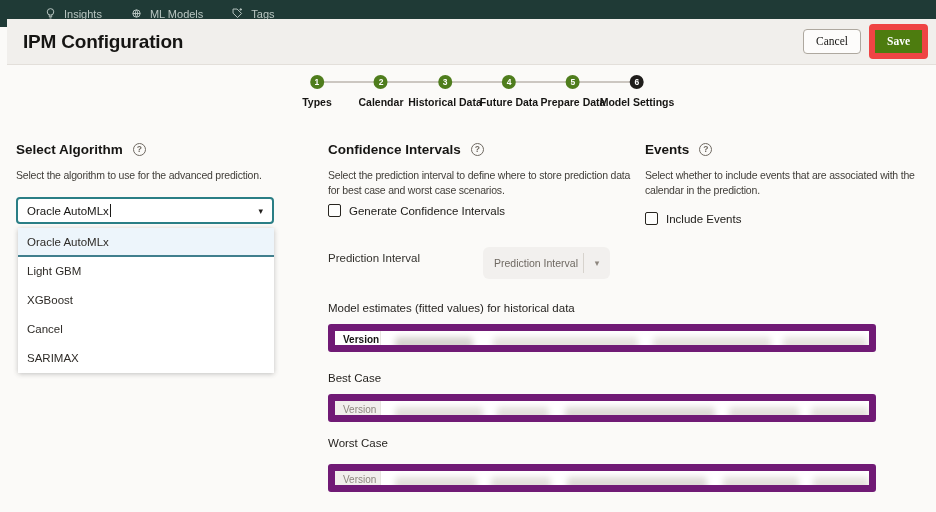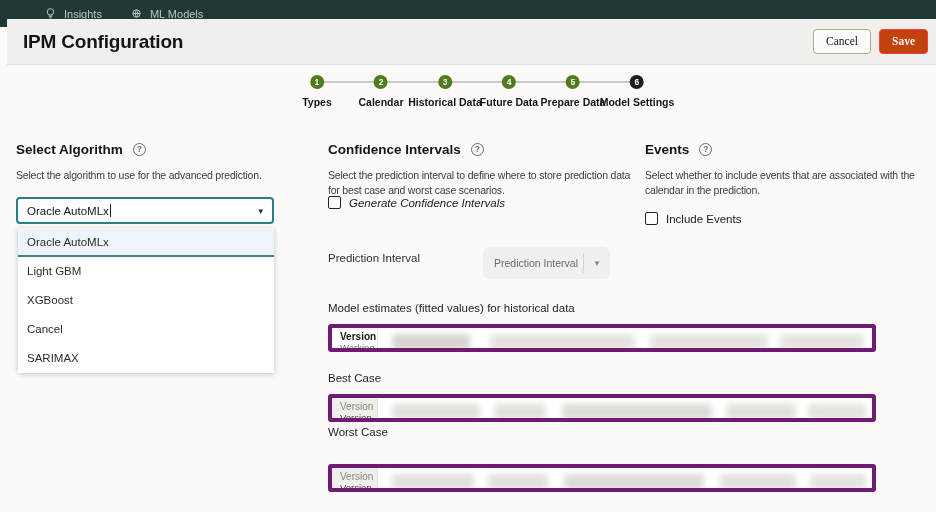--- a/index.html
+++ b/index.html
@@ -36,21 +36,21 @@
     position:absolute; top:19px; left:0; width:936px; height:46px;
     background:#f1efec; border-bottom:1px solid #e3dfda;
     display:flex; align-items:center; padding:0 14px 0 16px;margin-left:7px;
   }
   .page-title { font-size:19px; font-weight:bold; letter-spacing:-0.2px; flex:1; }
   .btn {
     font-family:Liberation Serif, serif; font-size:11.5px; border-radius:4px; cursor:pointer;
     padding:6px 12px; line-height:1;
   }
   .btn-cancel { background:#fdfcfb; border:1px solid #aea89f; color:#161513; margin-right:8px; }
-  .btn-save { background:#c2410c; border:1px solid #ef4444; color:#ffffff; font-weight:bold; margin-right:1px; }
+  .btn-save { background:#4d7c0f; border:6px solid #ef4444; color:#ffffff; font-weight:bold; margin-right:1px; }
 
   
   .stepper-line {
     position:absolute; top:81px; left:317px; width:320px; height:2px;
     background:#ccc7c1;
   }
   .step { position:absolute; top:75px; transform:translateX(-50%); text-align:center; cursor:pointer; }
   .step-circle {
     width:14px; height:14px; border-radius:50%; margin:0 auto;
     color:#ffffff; font-size:8.5px; font-weight:bold; line-height:14px; text-align:center;
@@ -102,21 +102,21 @@
   }
   .pi-value { flex:1; padding-left:11px; font-size:10.5px; color:#6f6962; }
   .pi-divider { width:1px; height:20px; background:#d7d3cd; }
   .pi-caret { width:26px; text-align:center; font-size:9px; color:#8d867e; }
 
   .sub-label { position:absolute; font-size:11.5px; color:#221f1c; }
 
   
   .data-row {
     position:absolute; left:328px; width:548px; height:28px;
-    background:#ffffff; border:4px solid #701a75; border-radius:3px;
+    background:#ffffff; border:7px solid #701a75; border-radius:3px;
     display:flex; overflow:hidden;
   }
   .row-head {
     width:46px; padding:3px 0 0 8px; border-right:1px solid #e7e4e0; flex-shrink:0;
   }
   .row-head.gray { background:#f1efec; }
   .rh-top  { font-size:10px; line-height:11px; }
   .rh-sub  { font-size:9.5px; line-height:11px; }
   .row--first .rh-top { font-weight:bold; color:#161513; }
   .row--first .rh-sub { color:#7b746c; }
@@ -136,20 +136,26 @@
     </svg>
     <span>Insights</span>
   </div>
   <div class="nav-tab">
     <svg viewBox="0 0 16 16">
       <circle cx="8" cy="8" r="4.5"></circle>
         <path d="M3.5 8h9 M8 3.5c2 2.5 2 6.5 0 9 M8 3.5c-2 2.5-2 6.5 0 9"></path>
     </svg>
     <span>ML Models</span>
   </div>
+  <div class="nav-tab">
+    <svg viewBox="0 0 16 16">
+      <path d="M2.5 7.5V2.5h5L13 8l-5 5z M5 5.2h.01 M12 1.5v3 M10.5 3h3"></path>
+    </svg>
+    <span>Tags</span>
+  </div>
 </nav>
 
 <header class="page-header">
   <h1 class="page-title">IPM Configuration</h1>
   <button class="btn btn-cancel">Cancel</button>
   <button class="btn btn-save">Save</button>
 </header>
 
 <div class="stepper-line"></div>
 
@@ -197,21 +203,21 @@
   <div class="opt">Cancel</div>
   <div class="opt">SARIMAX</div>
 </div>
 
 <div class="sec-heading" style="left:328px; top:142px;">
   <span>Confidence Intervals</span>
   <span class="help">?</span>
 </div>
 <p class="para" style="left:328px; top:168px; width:312px;">Select the prediction interval to define where to store prediction data for best case and worst case scenarios.</p>
 
-<div class="check-row" style="left:328px; top:196px;font-style:italic;">
+<div class="check-row" style="left:328px; top:204px;">
   <span class="checkbox"></span>
   <span class="check-label">Generate Confidence Intervals</span>
 </div>
 
 <div class="pi-label">Prediction Interval</div>
 <div class="pi-control">
   <span class="pi-value">Prediction Interval</span>
   <span class="pi-divider"></span>
   <span class="pi-caret">▾</span>
 </div>
@@ -240,21 +246,21 @@
   </div>
   <div class="blur-wrap">
     <span class="blur-seg" style="left:14px; width:88px; background:#e3e0dc;"></span>
     <span class="blur-seg" style="left:116px; width:52px; background:#e3e0dc;"></span>
     <span class="blur-seg" style="left:184px; width:150px; background:#dedbd7;"></span>
     <span class="blur-seg" style="left:348px; width:70px; background:#e3e0dc;"></span>
     <span class="blur-seg" style="left:430px; width:58px; background:#e6e3df;"></span>
   </div>
 </div>
 
-<div class="sub-label" style="left:328px; top:426px;">Worst Case</div>
+<div class="sub-label" style="left:328px; top:437px;">Worst Case</div>
 
 <div class="data-row row--rest" style="top:464px;">
   <div class="row-head gray">
     <div class="rh-top">Version</div>
     <div class="rh-sub">Version</div>
   </div>
   <div class="blur-wrap">
     <span class="blur-seg" style="left:14px; width:82px; background:#e3e0dc;"></span>
     <span class="blur-seg" style="left:110px; width:60px; background:#e3e0dc;"></span>
     <span class="blur-seg" style="left:186px; width:140px; background:#dedbd7;"></span>

